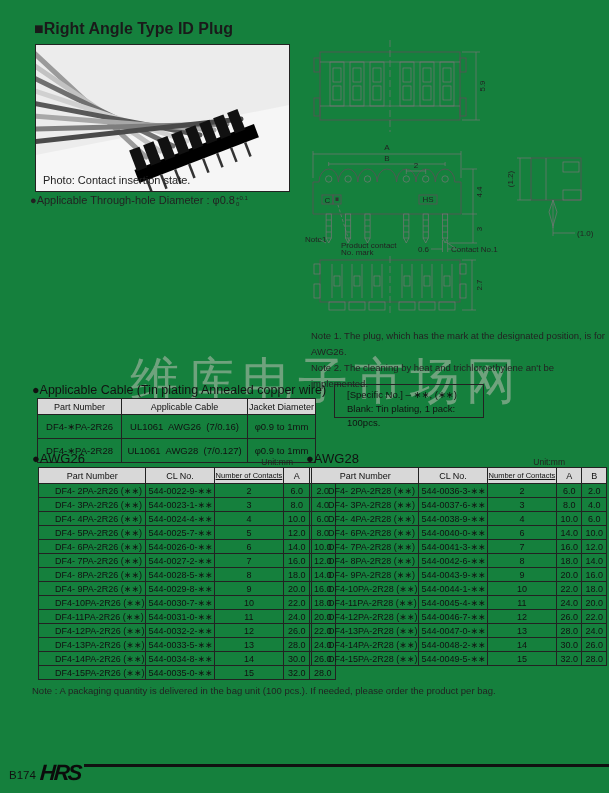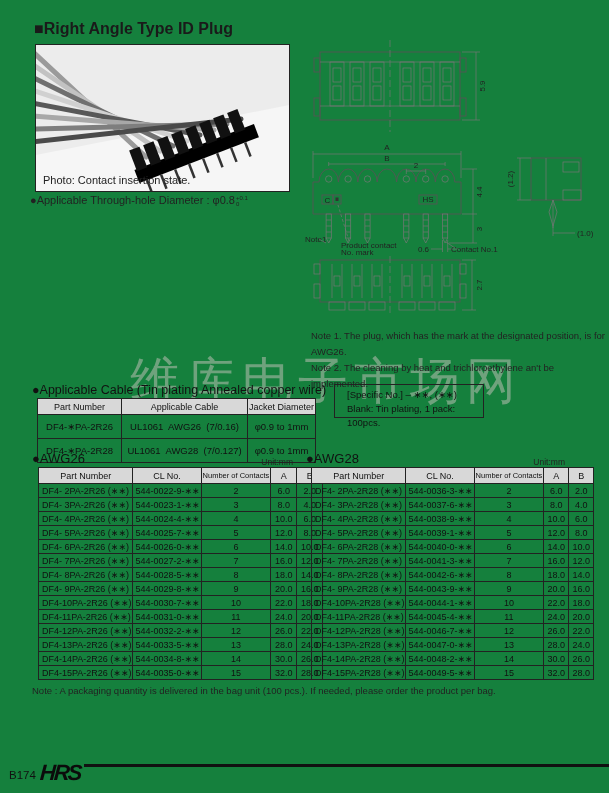--- a/index.html
+++ b/index.html
@@ -18,23 +18,23 @@
   .watermark { font-size:50px; color:#dccccc; opacity:.45; letter-spacing:6px; white-space:nowrap; pointer-events:none; }
   .sec-heading { font-size:12.5px; color:#111; }
   .awg-heading { font-size:13px; color:#111; }
   .unit-label { font-size:8.5px; color:#222; text-align:right; }
   table.spec { border-collapse:collapse; table-layout:fixed; color:#111; }
   .spec th, .spec td { border:1px solid #222; text-align:center; white-space:pre; overflow:hidden; padding:0 1px; font-weight:normal; }
   .spec th { background:#d8d8d8; font-size:9px; }
   .spec td { font-size:9px; }
   .spec thead tr { height:16px; }
   .awg tbody tr { height:14px; }
-  .awg td:nth-child(1) { text-align:left; padding-left:3px; }
+  .awg td:nth-child(1) { text-align:left; padding-left:16px; }
   .awg td:nth-child(2) { text-align:right; padding-left:2px; }
-  .awg th:nth-child(3) { font-size:7.5px; }
+  .awg th:nth-child(3) { font-size:7.5px;text-decoration:underline; }
   .cable td { font-size:9.5px; }
   .cable tbody tr { height:24px; }
   .specific-box { border:1px solid #222; font-size:9.5px; line-height:14px; padding:3px 7px; color:#111; }
   .bottom-note { font-size:9.5px; color:#222; }
   .footer-rule { height:3px; background:#111; }
   .page-number { font-size:11.5px; color:#111; }
   .hrs-logo { font-size:22px; font-weight:bold; font-style:italic; letter-spacing:-2px; color:#0b0b0b; transform:skewX(-4deg); }
   svg text { font-family:"Liberation Sans", sans-serif; }
   .dline { stroke:#555; stroke-width:0.9; fill:none; }
   .dthin { stroke:#777; stroke-width:0.7; fill:none; }
@@ -406,27 +406,20 @@
           <td>4.0</td>
         </tr>
         <tr>
           <td>DF4- 4PA-2R28 (∗∗)</td>
           <td>544-0038-9-∗∗</td>
           <td>4</td>
           <td>10.0</td>
           <td>6.0</td>
         </tr>
         <tr>
-          <td>DF4- 5PA-2R28 (∗∗)</td>
-          <td>544-0039-1-∗∗</td>
-          <td>5</td>
-          <td>12.0</td>
-          <td>8.0</td>
-        </tr>
-        <tr>
           <td>DF4- 6PA-2R28 (∗∗)</td>
           <td>544-0040-0-∗∗</td>
           <td>6</td>
           <td>14.0</td>
           <td>10.0</td>
         </tr>
         <tr>
           <td>DF4- 7PA-2R28 (∗∗)</td>
           <td>544-0041-3-∗∗</td>
           <td>7</td>

